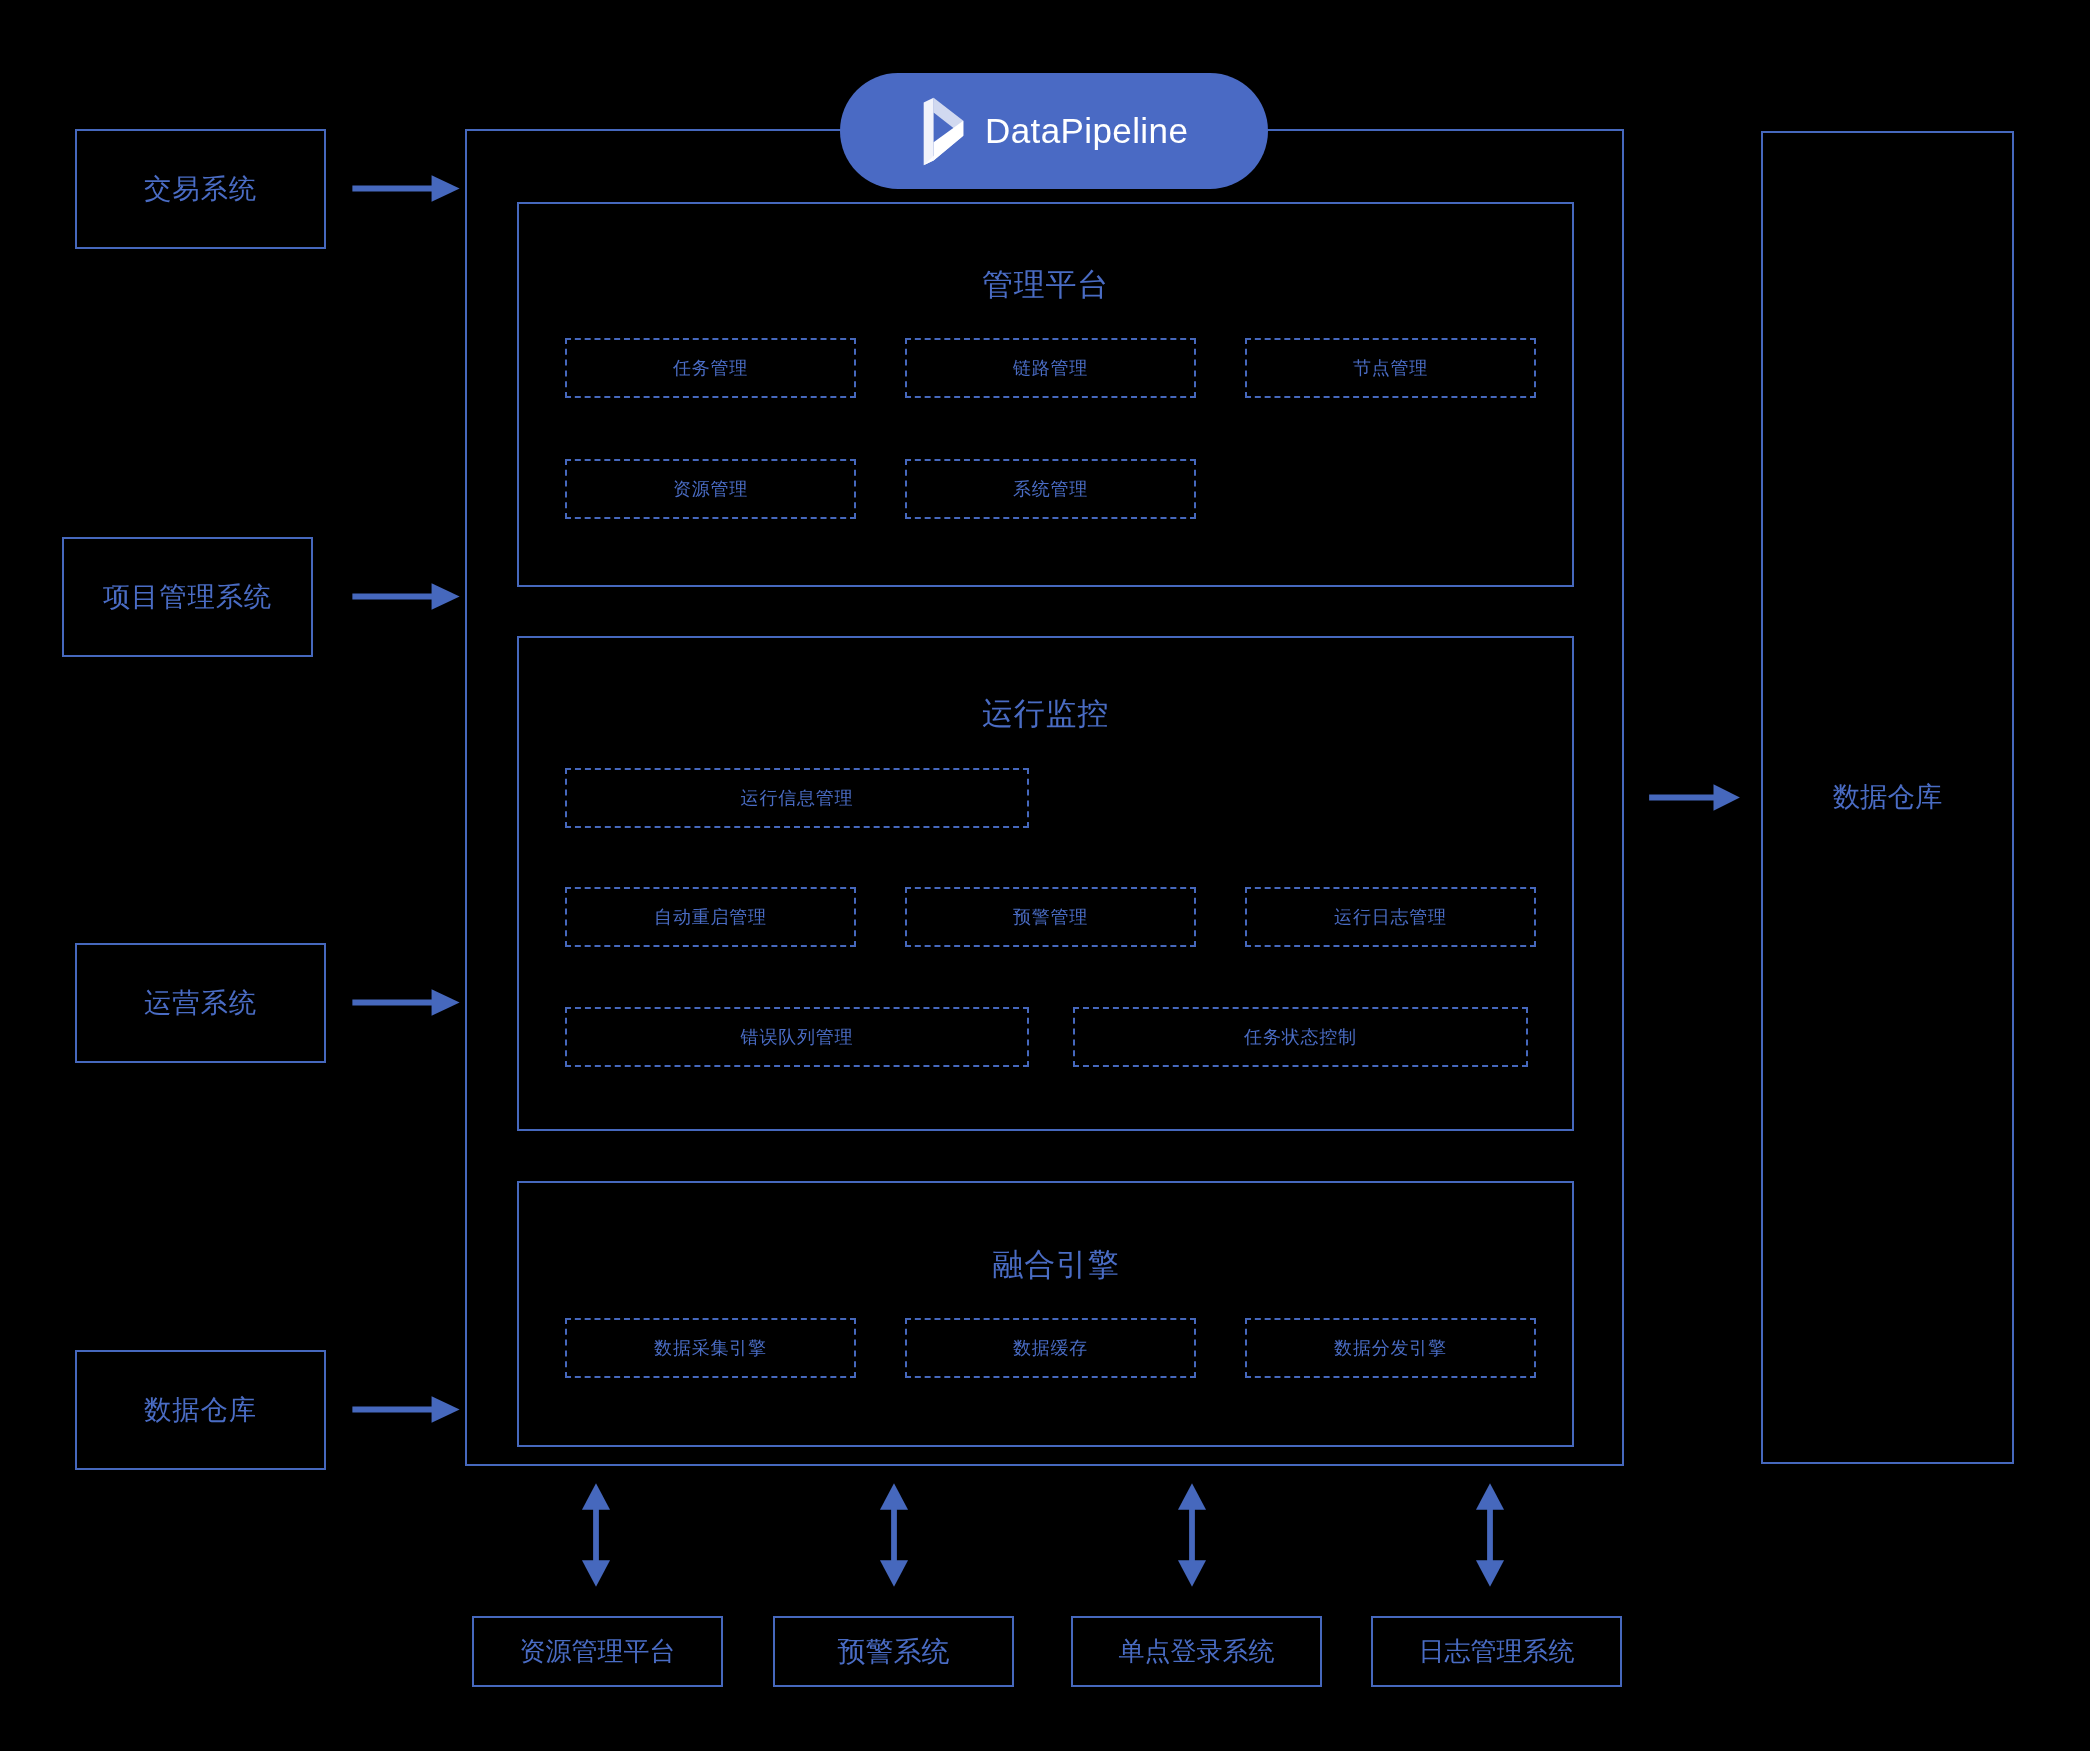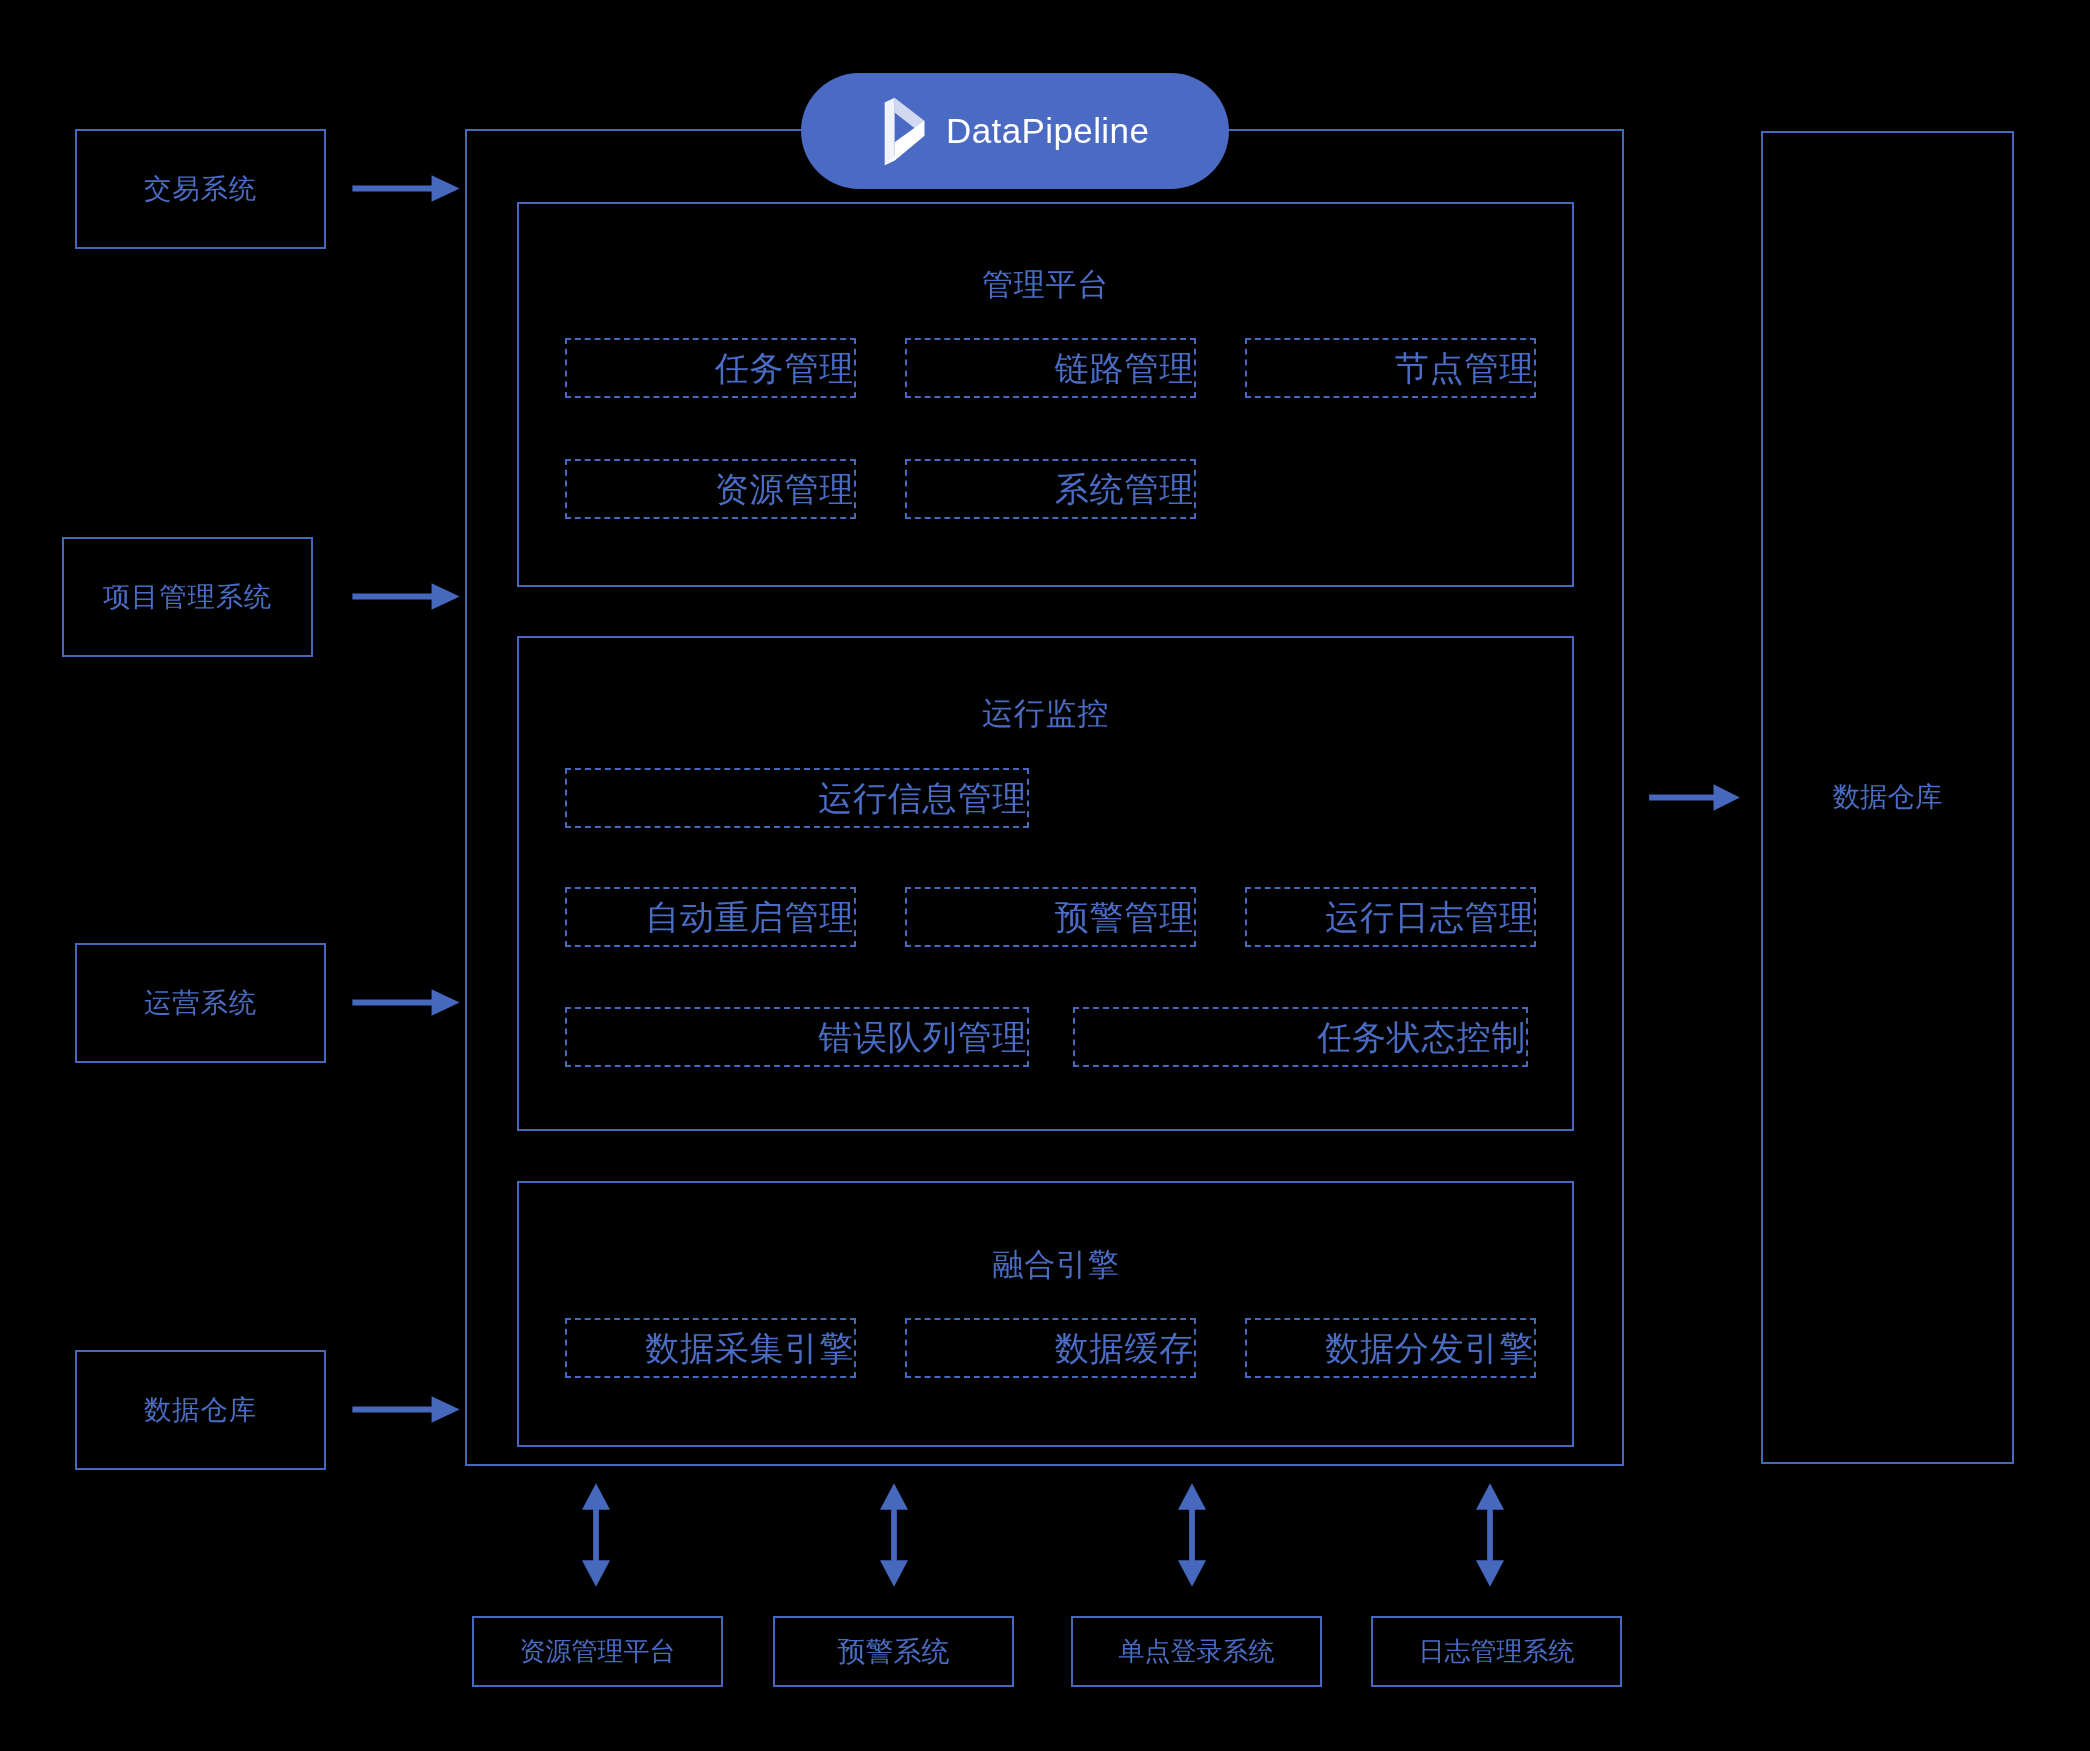--- a/index.html
+++ b/index.html
@@ -52,36 +52,36 @@
     text-align: center;
     color: #4a6cc4;
     font-size: 31px;
     letter-spacing: 0.8px;
   }
 
   
   .ext-box { font-size: 27.4px; letter-spacing: 0.8px; }
 
   
-  .mod-box { font-size: 34px; letter-spacing: 0.8px; justify-content: flex-end; }
+  .mod-box { font-size: 18px; letter-spacing: 0.8px; }
 
   
   #main-frame {
     position: absolute;
     left: 465px;
     top: 129px;
     width: 1159px;
     height: 1337px;
     border: 2.5px solid #4668bd;
   }
 
   
   #logo-badge {
     position: absolute;
-    left: 801px;
+    left: 840px;
     top: 73px;
     width: 428px;
     height: 116px;
     background: #4a6ac4;
     border-radius: 58px;
     display: flex;
     align-items: center;
     justify-content: center;
     gap: 18.3px;
     z-index: 5;

